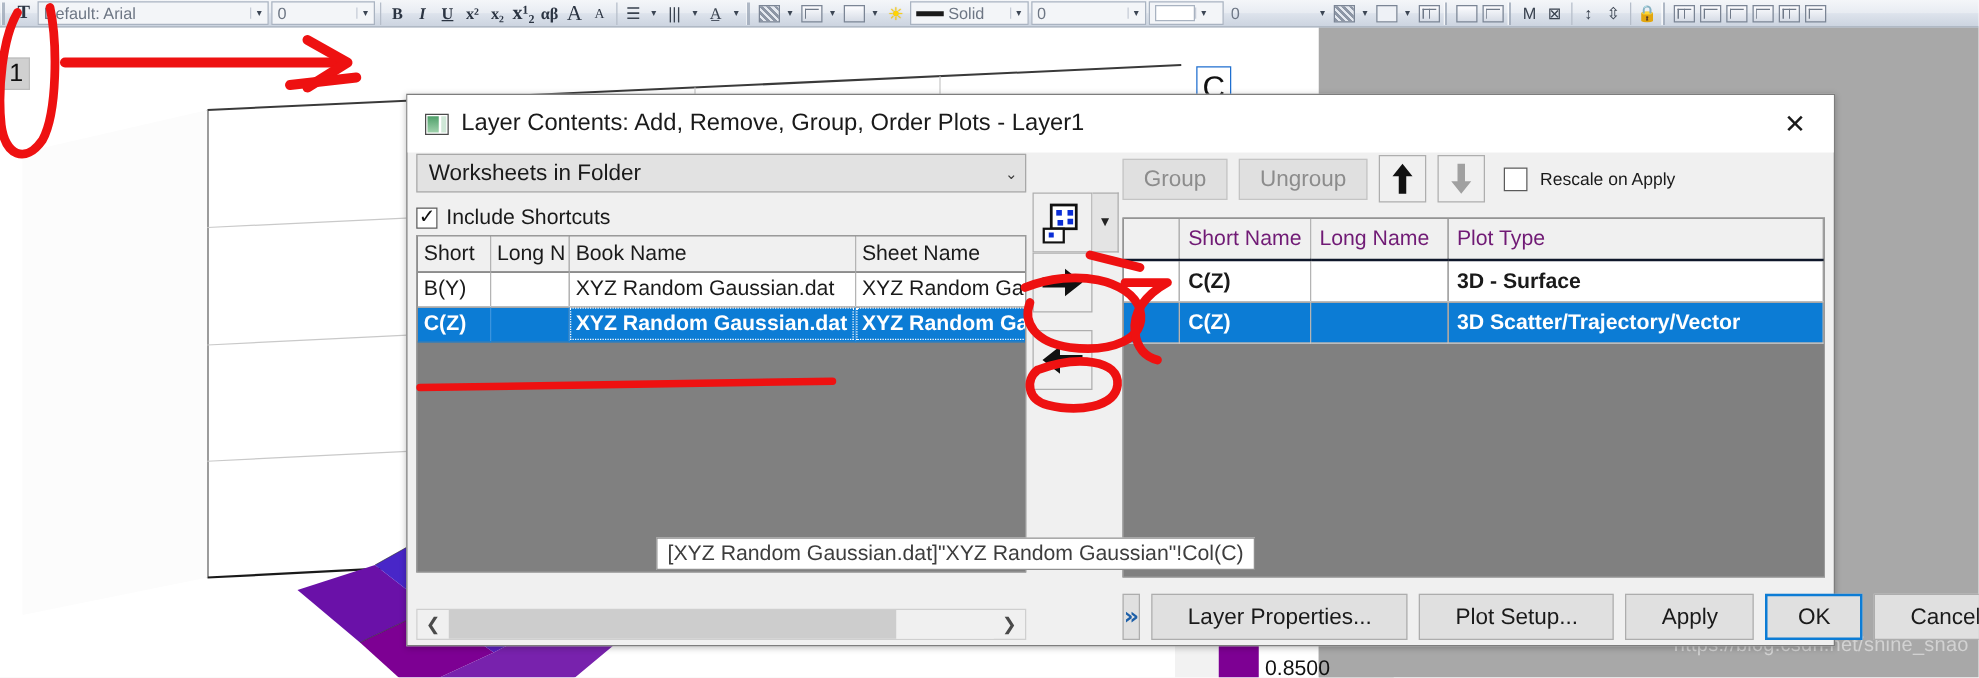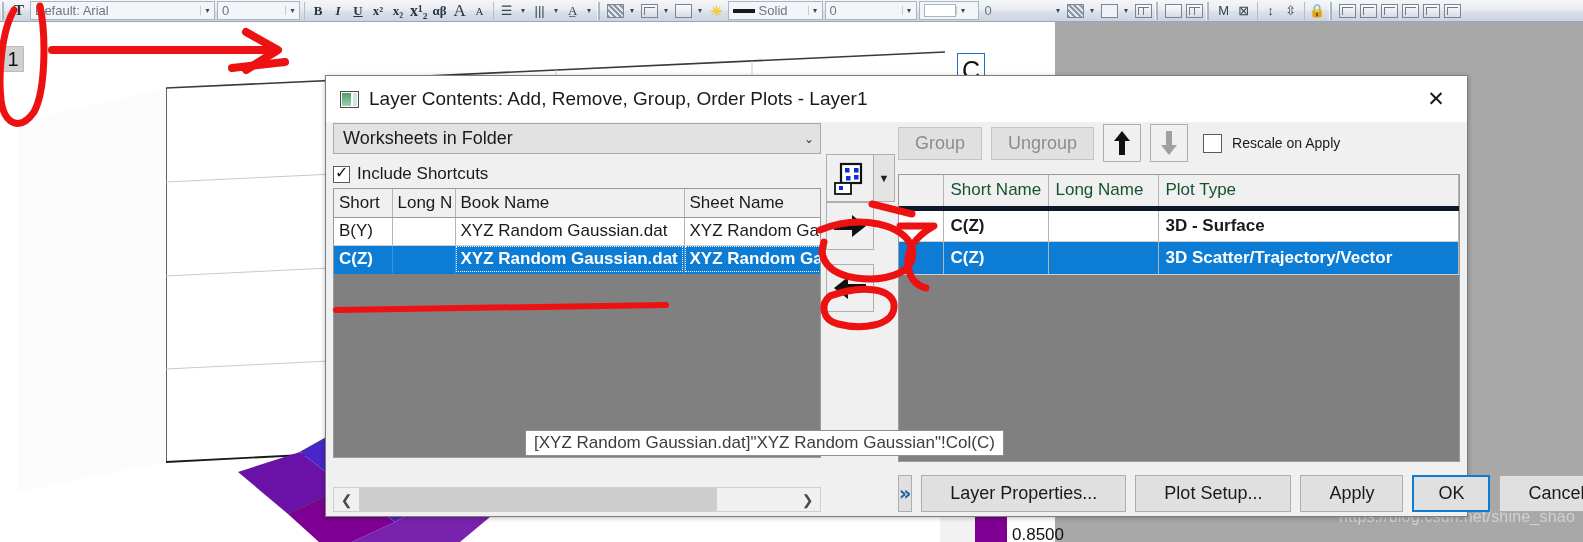--- a/index.html
+++ b/index.html
@@ -224,21 +224,21 @@
   .rgrid-wrap {
     position:absolute; left:0; top:52px; right:0; height:288px;
     border:1px solid #9a9a9a; background:#808080; overflow:hidden;
   }
   table.rgrid { border-collapse:collapse; width:100%; table-layout:fixed; }
   table.rgrid th, table.rgrid td {
     border-right:1px solid #b4b4b4; border-bottom:1px solid #cfcfcf;
     font-size:17px; padding:2px 7px; height:33px;
     white-space:nowrap; overflow:hidden; text-align:left; font-weight:normal;
   }
-  table.rgrid th { background:#f0f0f0; color:#14532d; border-bottom:5px solid #0f172a; }
+  table.rgrid th { background:#f0f0f0; color:#701a75; border-bottom:2px solid #0f172a; }
   table.rgrid td { background:#ffffff; color:#1a1a1a; font-weight:bold; }
   table.rgrid tr.sel td { background:#0c7cd5; color:#ffffff; }
 
   
   .dlg-footer {
     position:absolute; left:572px; right:7px; bottom:3px; height:44px;
     display:flex; align-items:center; gap:9px;
   }
   .btn-foot {
     height:37px; padding:0 28px; background:#e0e0e0; border:1px solid #adadad;

